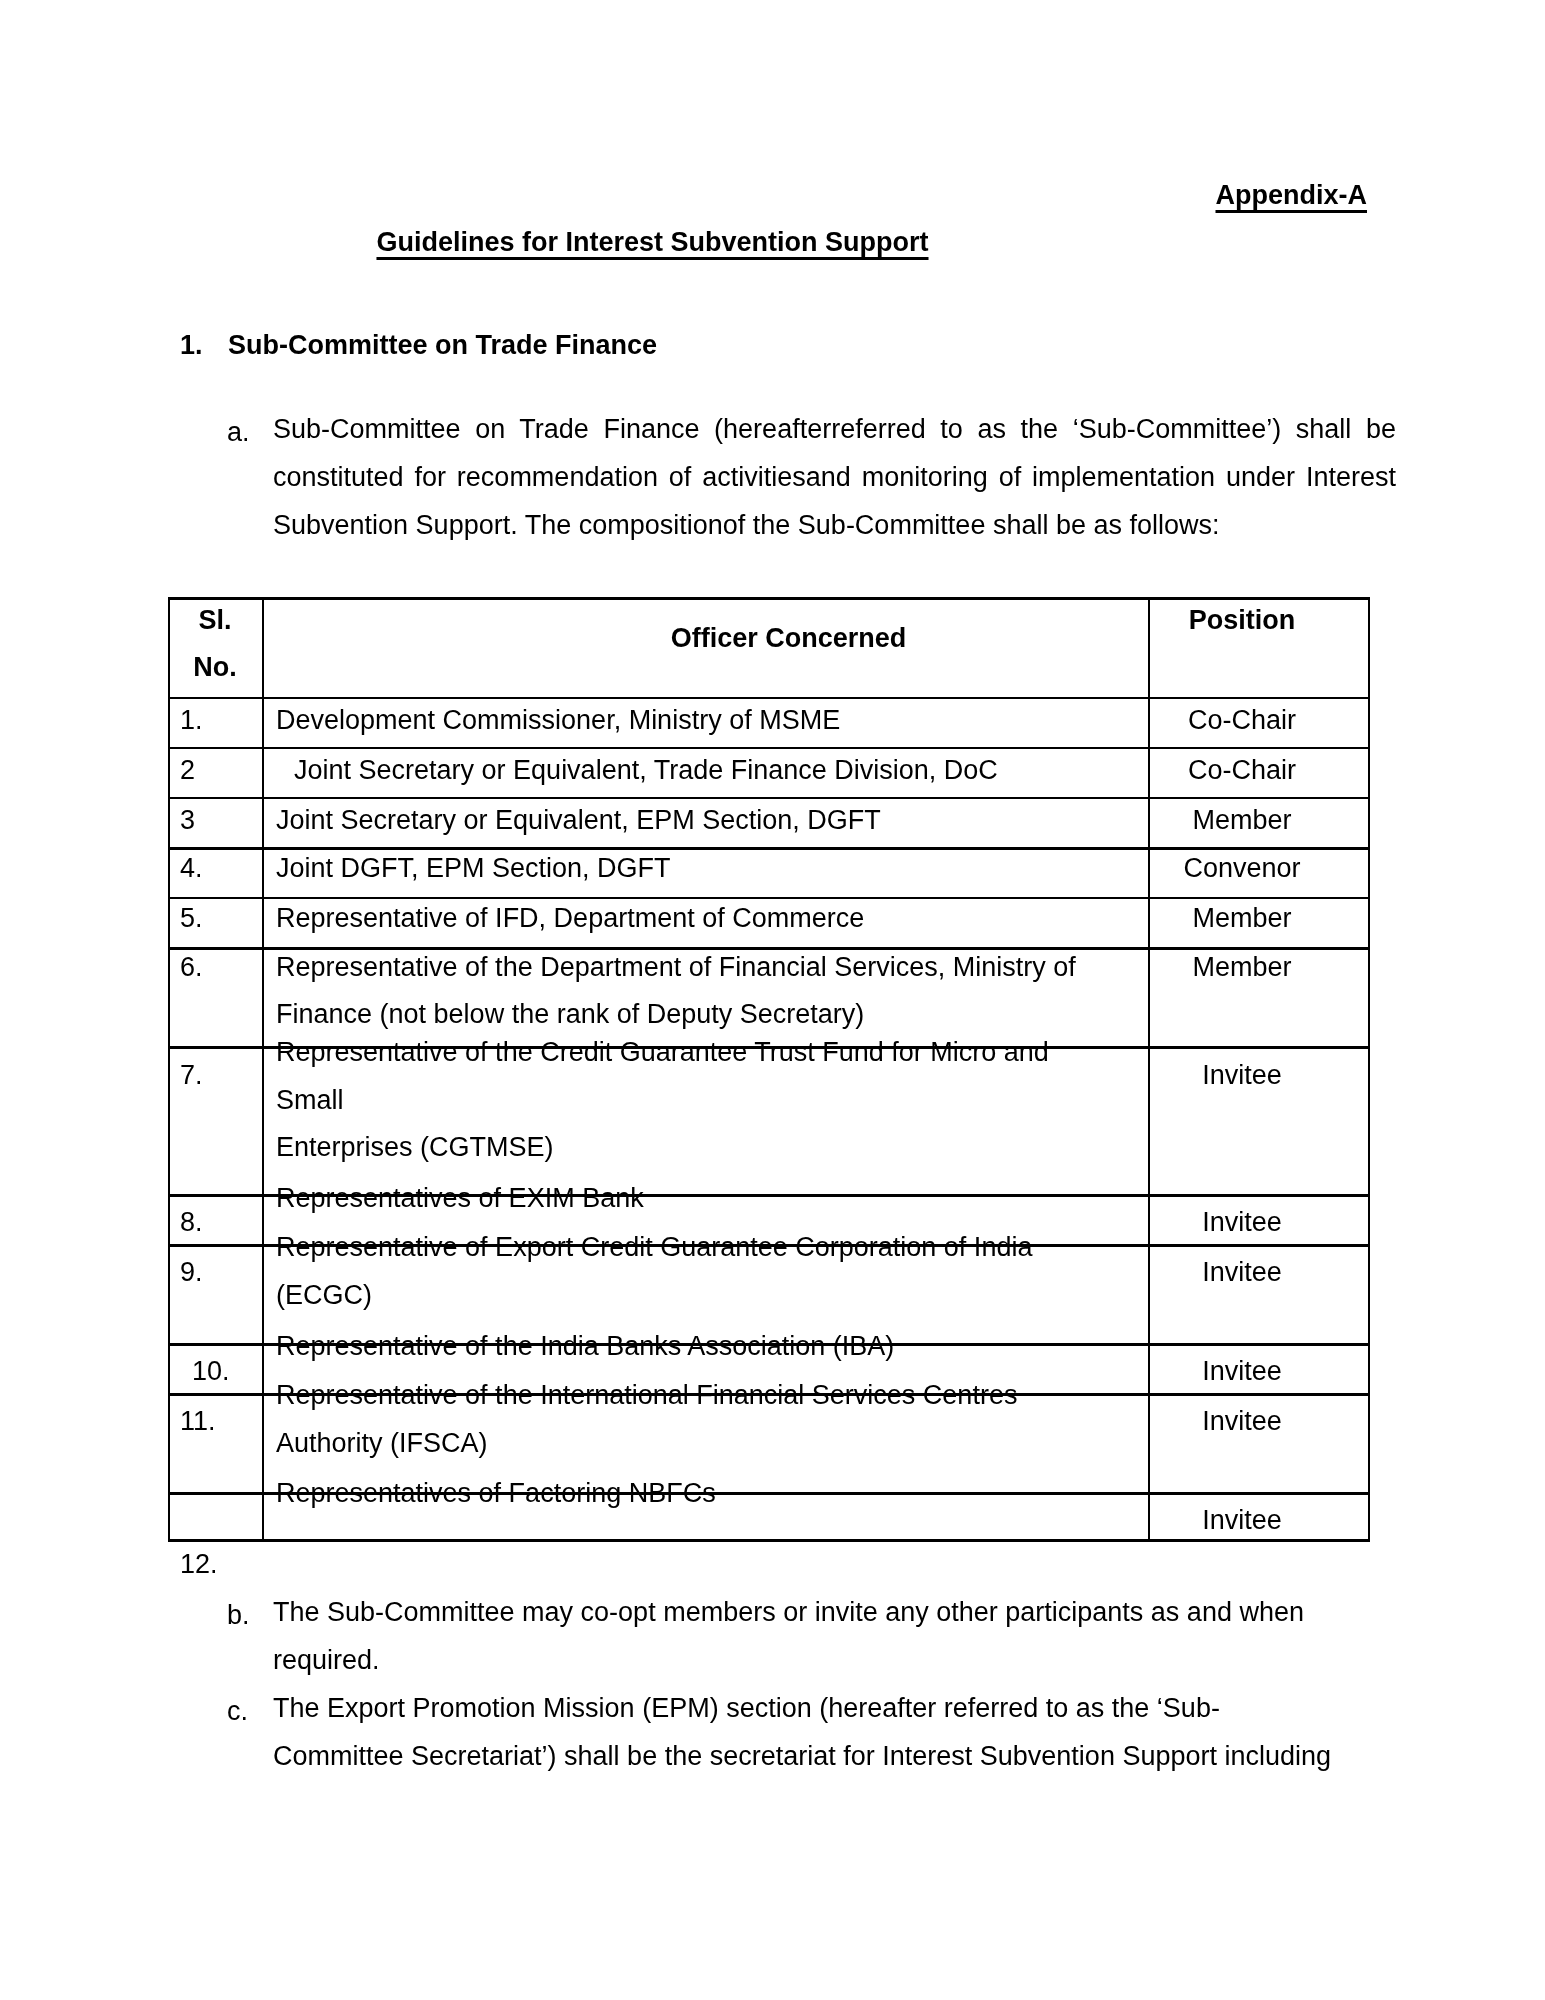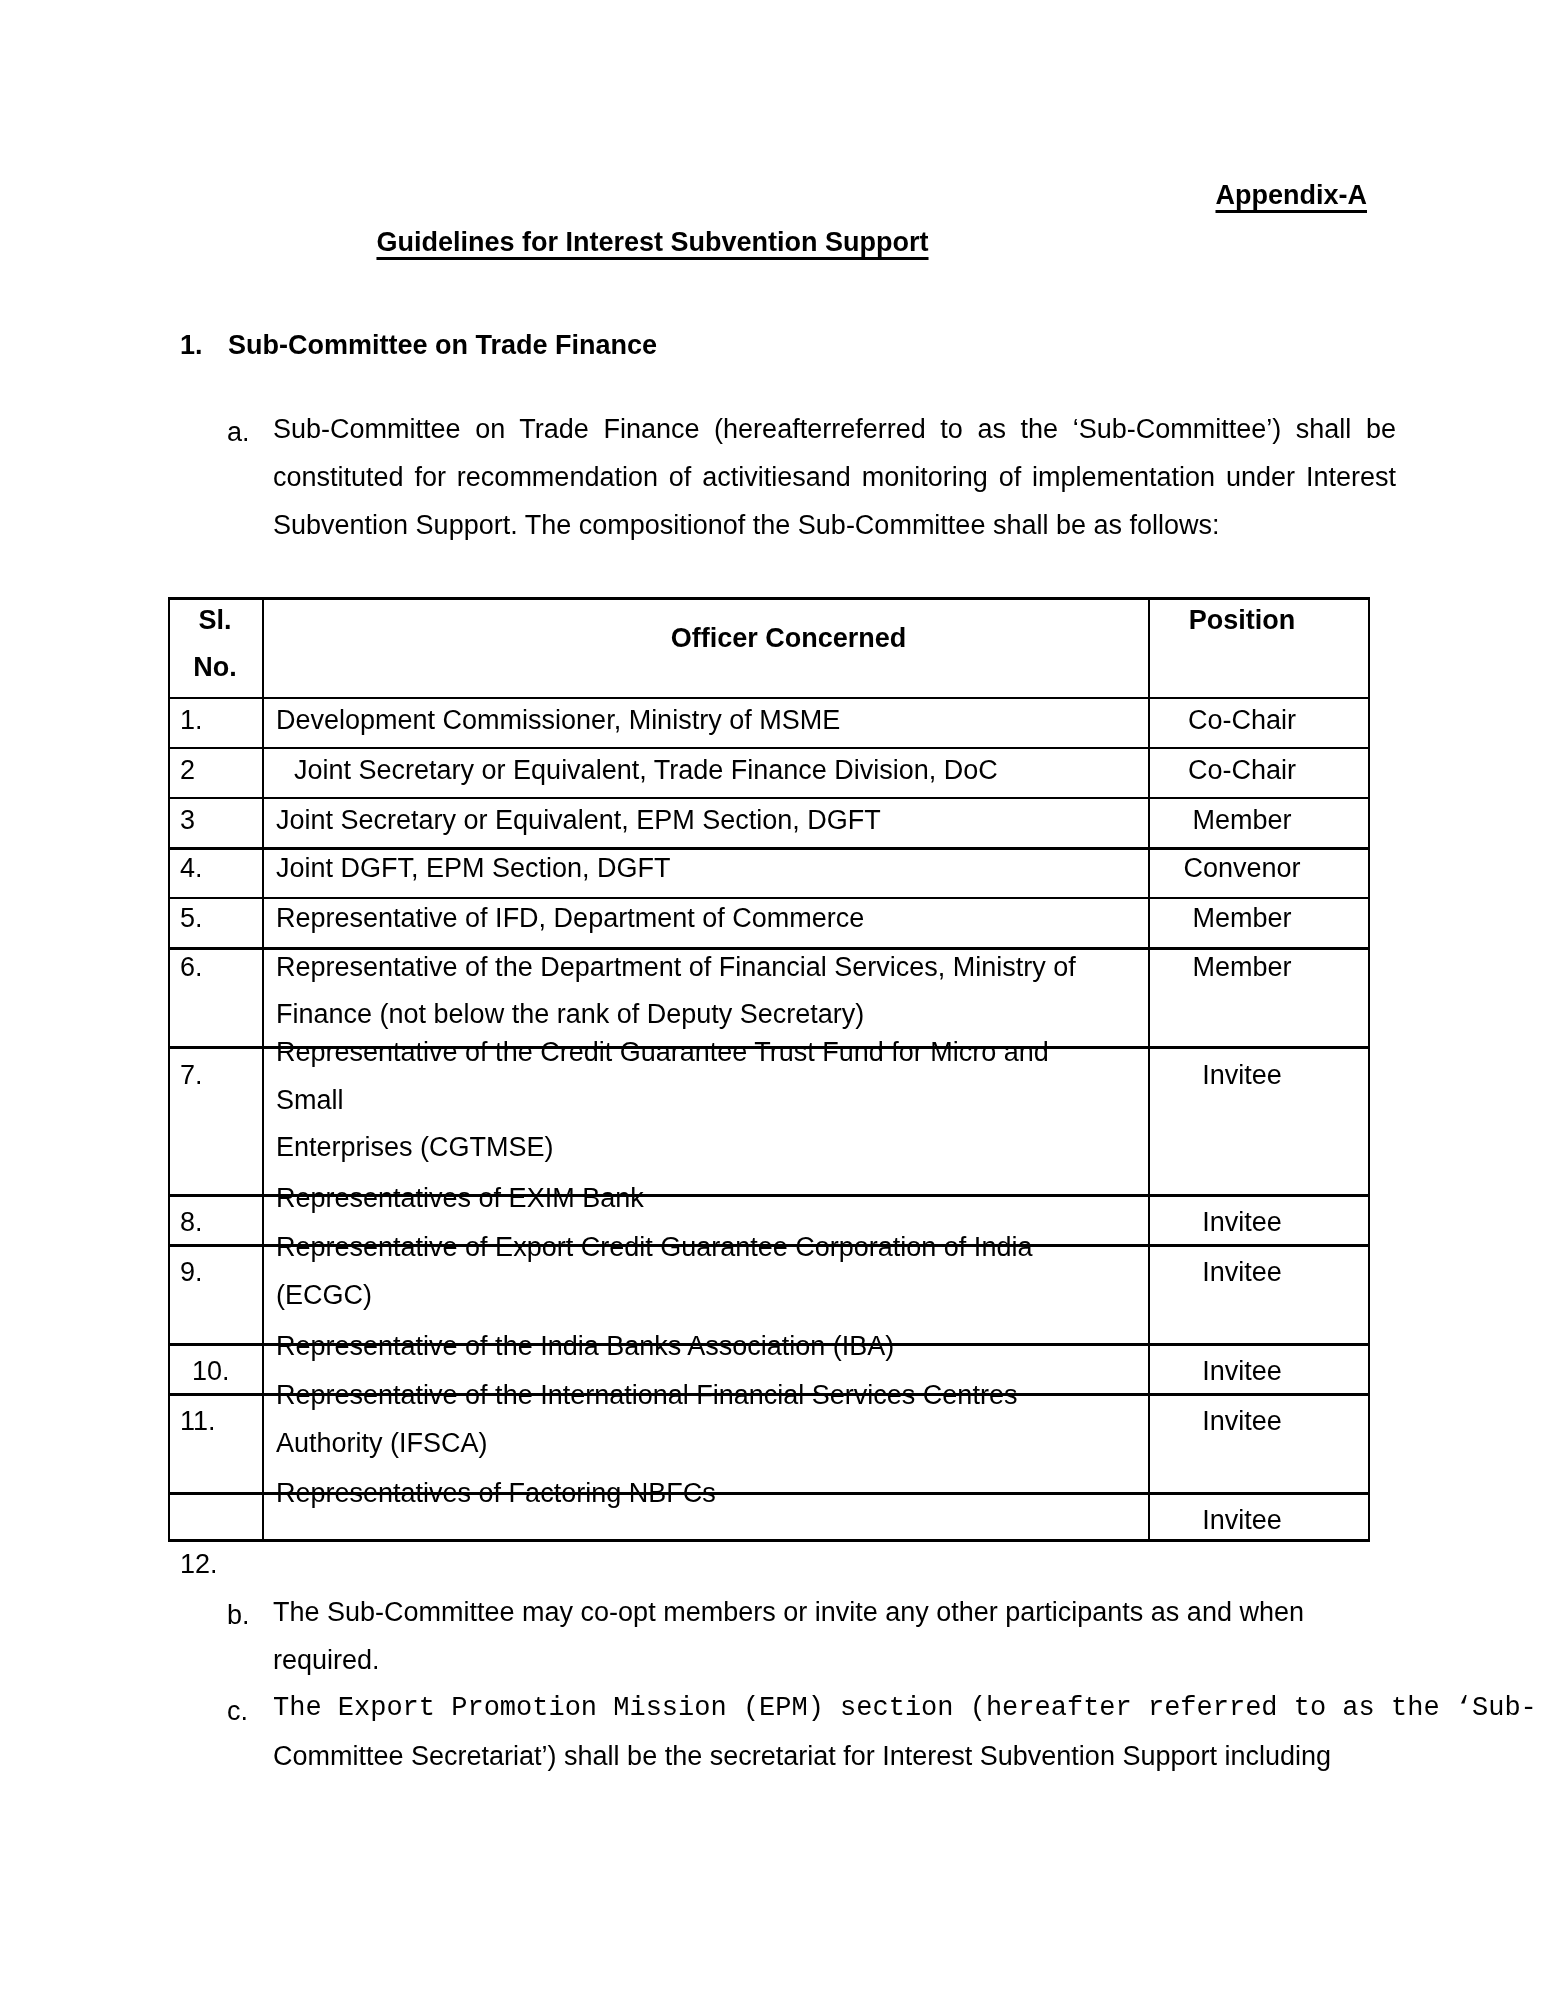--- a/index.html
+++ b/index.html
@@ -127,15 +127,15 @@
 </div>
 
 <div class="para">
   <span class="marker" style="top:1591px;">b.</span>
   <span class="line" style="top:1588px;">The Sub-Committee may co-opt members or invite any other participants as and when</span>
   <span class="line" style="top:1636px;">required.</span>
 </div>
 
 <div class="para">
   <span class="marker" style="top:1687px;">c.</span>
-  <span class="line" style="top:1684px;font-family:Liberation Mono, monospace;">The Export Promotion Mission (EPM) section (hereafter referred to as the ‘Sub-</span>
+  <span class="line" style="top:1684px;">The Export Promotion Mission (EPM) section (hereafter referred to as the ‘Sub-</span>
   <span class="line" style="top:1732px;">Committee Secretariat’) shall be the secretariat for Interest Subvention Support including</span>
 </div>
 
 </body></html>

